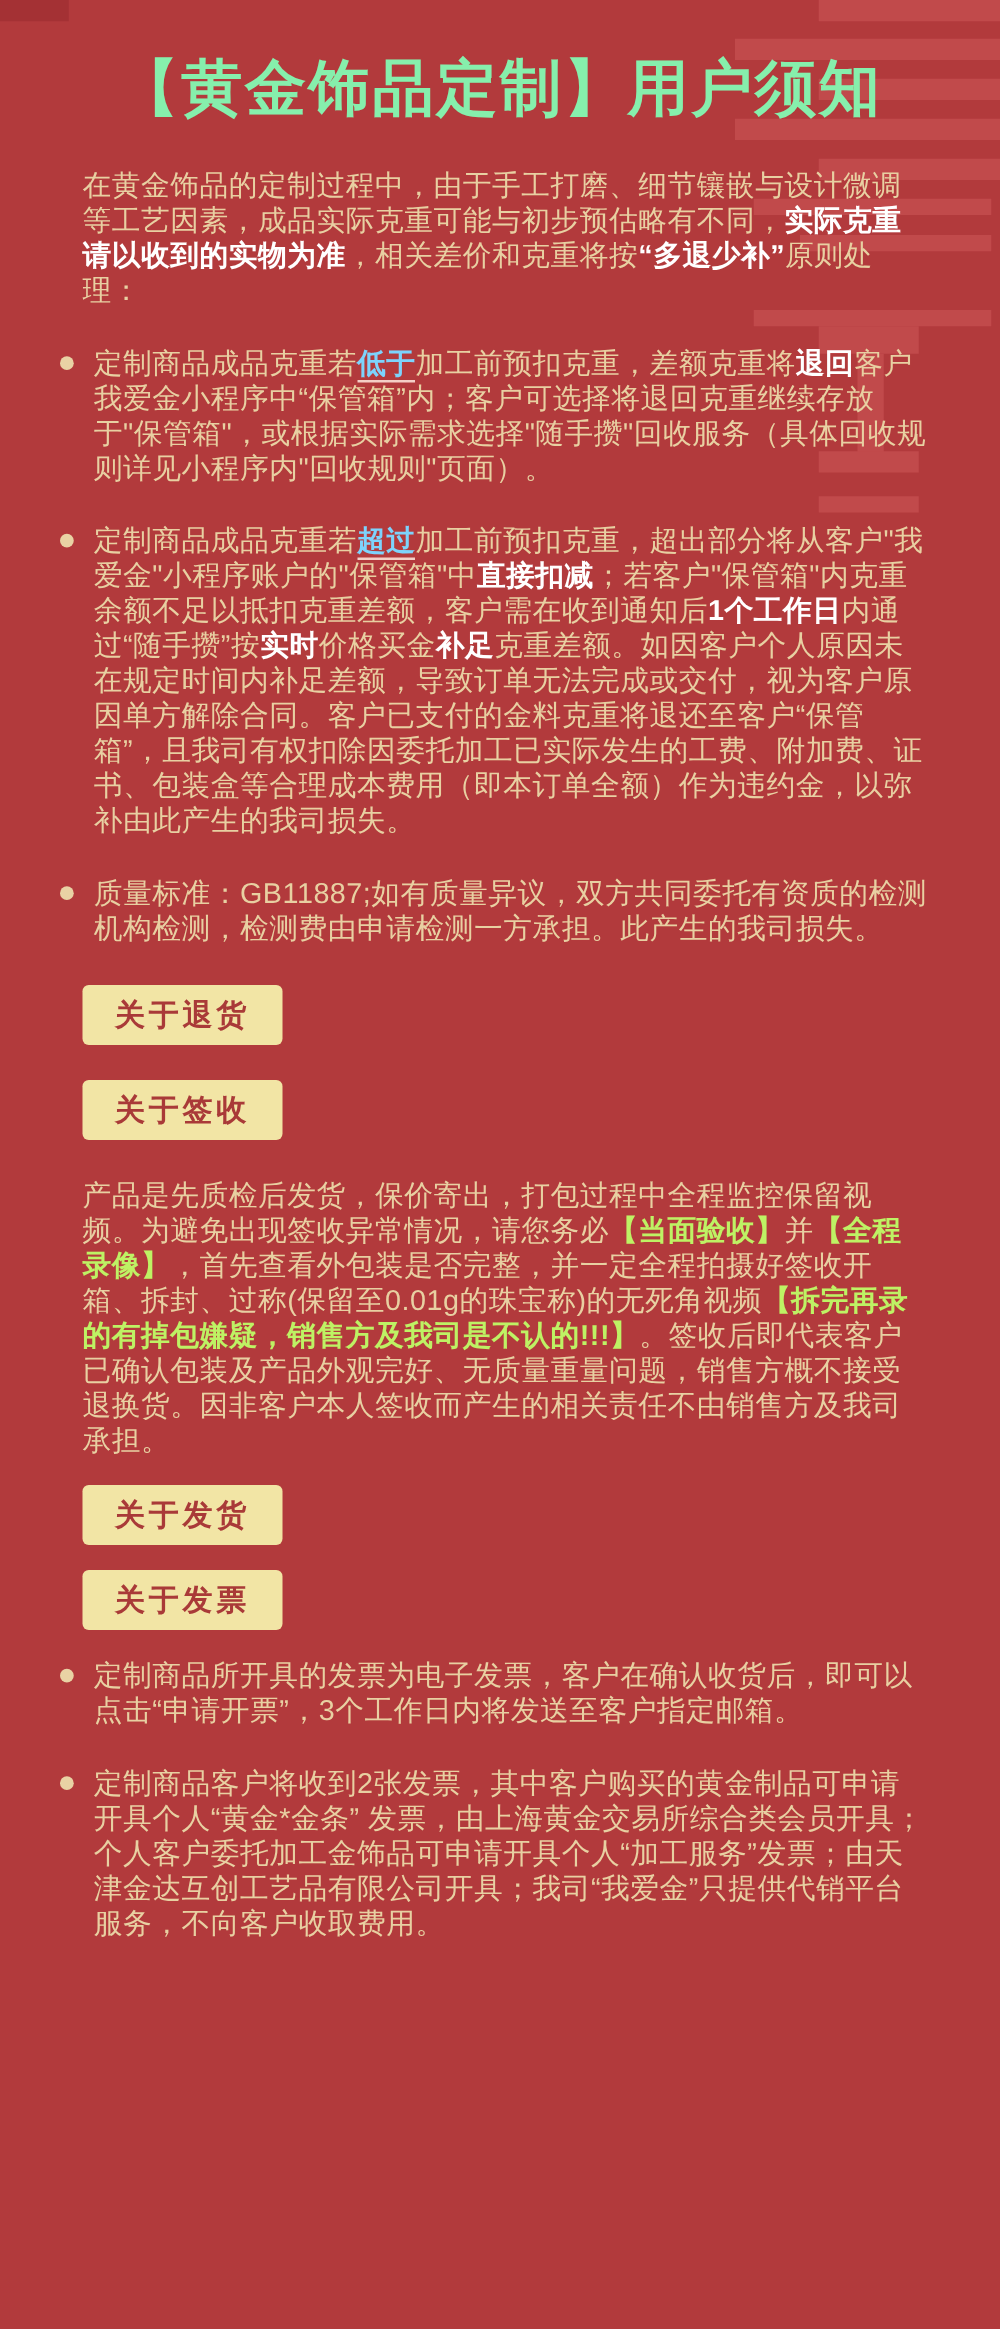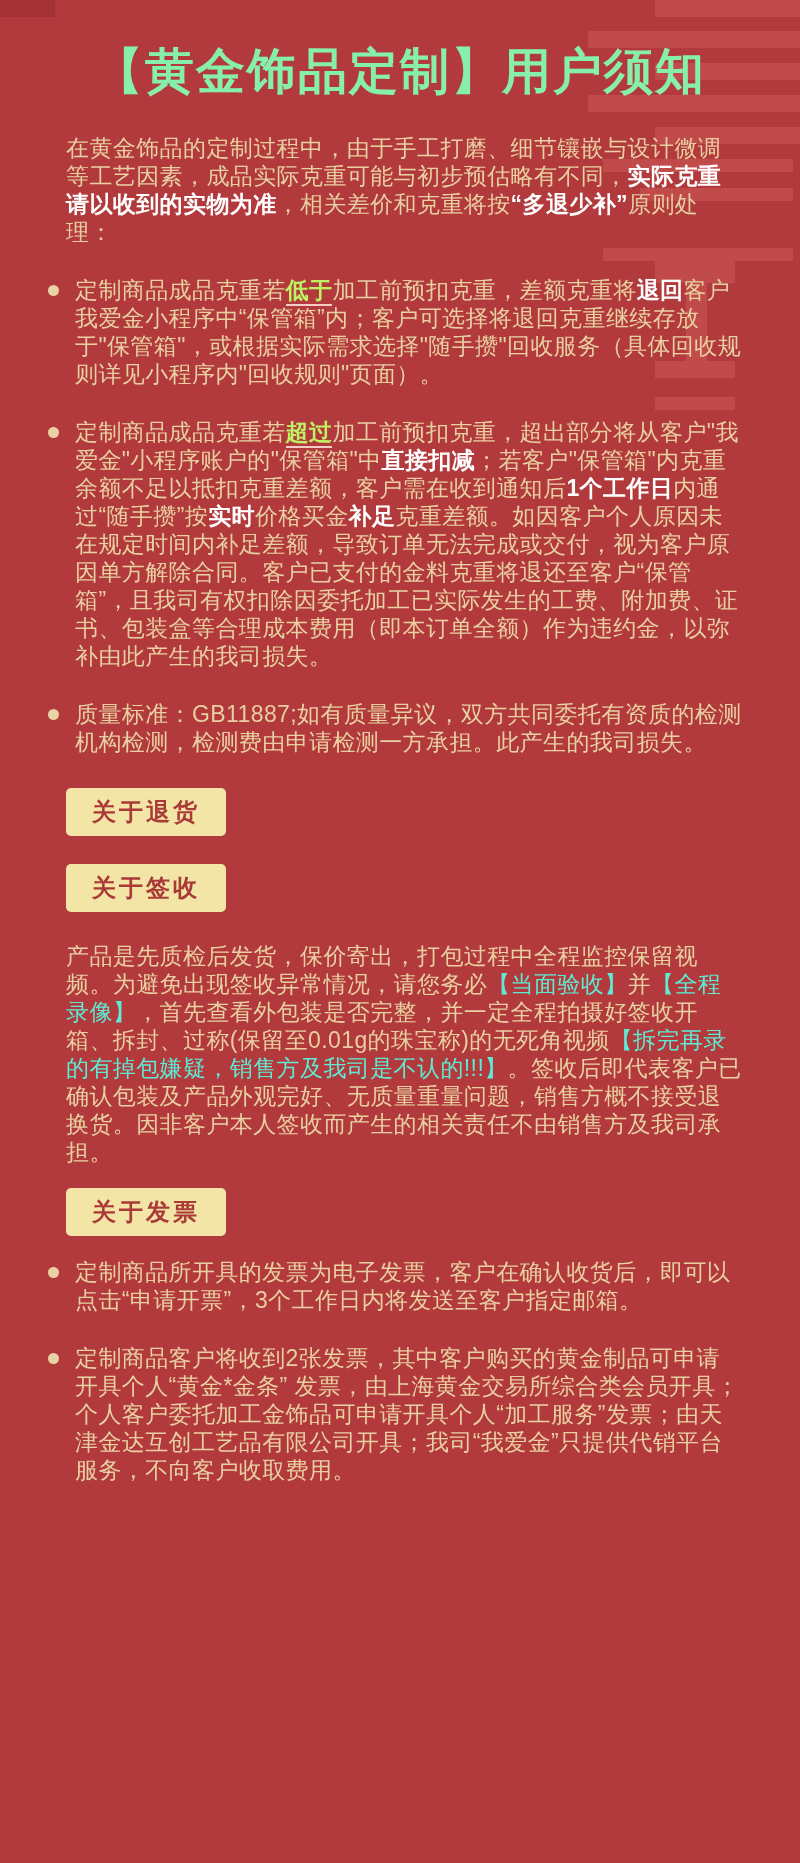--- a/index.html
+++ b/index.html
@@ -49,22 +49,22 @@
     position:relative;font-size:23px;line-height:28px;width:668px;
     color:#e8d0a2;letter-spacing:.4px;margin:0 0 30px;
   }
   .bitem:last-child{margin-bottom:0;}
   .bitem::before{
     content:"";position:absolute;left:-27px;top:9px;width:11px;height:11px;
     border-radius:50%;background:#e9d2a4;
   }
   .r-n{}
   .r-w{color:#ffffff;font-weight:700;}
-  .r-wu{color:#bef264;font-weight:700;border-bottom:2px solid rgba(255,233,222,.85);padding-bottom:1px;}
-  .r-y{color:#5eead4;font-weight:400;}
+  .r-wu{color:#7dd3fc;font-weight:700;border-bottom:2px solid rgba(255,233,222,.85);padding-bottom:1px;}
+  .r-y{color:#bef264;font-weight:700;}
 </style>
 </head>
 <body>
 
 <div class="page">
   <div class="corner"></div>
   <div class="deco d1"></div>
   <div class="deco d2"></div>
   <div class="deco d3"></div>
   <div class="deco d4"></div>
@@ -80,19 +80,19 @@
   <h1 class="title">【黄金饰品定制】用户须知</h1>
 
   <div class="content">
       <section class="sec sec-1"><p class="para"><span class="r-n">在黄金饰品的定制过程中，由于手工打磨、细节镶嵌与设计微调等工艺因素，成品实际克重可能与初步预估略有不同，</span><span class="r-w">实际克重请以收到的实物为准</span><span class="r-n">，相关差价和克重将按</span><span class="r-w">“多退少补”</span><span class="r-n">原则处理：</span></p><ul class="blist">
           <li class="bitem"><span class="r-n">定制商品成品克重若</span><span class="r-wu">低于</span><span class="r-n">加工前预扣克重，差额克重将</span><span class="r-w">退回</span><span class="r-n">客户我爱金小程序中“保管箱”内；客户可选择将退回克重继续存放于"保管箱"，或根据实际需求选择"随手攒"回收服务（具体回收规则详见小程序内"回收规则"页面）。</span></li>
           <li class="bitem"><span class="r-n">定制商品成品克重若</span><span class="r-wu">超过</span><span class="r-n">加工前预扣克重，超出部分将从客户"我爱金"小程序账户的"保管箱"中</span><span class="r-w">直接扣减</span><span class="r-n">；若客户"保管箱"内克重余额不足以抵扣克重差额，客户需在收到通知后</span><span class="r-w">1个工作日</span><span class="r-n">内通过“随手攒”按</span><span class="r-w">实时</span><span class="r-n">价格买金</span><span class="r-w">补足</span><span class="r-n">克重差额。如因客户个人原因未在规定时间内补足差额，导致订单无法完成或交付，视为客户原因单方解除合同。客户已支付的金料克重将退还至客户“保管箱”，且我司有权扣除因委托加工已实际发生的工费、附加费、证书、包装盒等合理成本费用（即本订单全额）作为违约金，以弥补由此产生的我司损失。</span></li>
           <li class="bitem"><span class="r-n">质量标准：GB11887;如有质量异议，双方共同委托有资质的检测机构检测，检测费由申请检测一方承担。此产生的我司损失。</span></li>
         </ul></section>
       <section class="sec sec-2"><div class="sec-box">关于退货</div></section>
       <section class="sec sec-3"><div class="sec-box">关于签收</div><p class="para"><span class="r-n">产品是先质检后发货，保价寄出，打包过程中全程监控保留视频。为避免出现签收异常情况，请您务必</span><span class="r-y">【当面验收】</span><span class="r-n">并</span><span class="r-y">【全程录像】</span><span class="r-n">，首先查看外包装是否完整，并一定全程拍摄好签收开箱、拆封、过称(保留至0.01g的珠宝称)的无死角视频</span><span class="r-y">【拆完再录的有掉包嫌疑，销售方及我司是不认的!!!】</span><span class="r-n">。签收后即代表客户已确认包装及产品外观完好、无质量重量问题，销售方概不接受退换货。因非客户本人签收而产生的相关责任不由销售方及我司承担。</span></p></section>
-      <section class="sec sec-4"></section>
+      <section class="sec sec-4"><div class="sec-box">关于发货</div></section>
       <section class="sec sec-5"><div class="sec-box">关于发票</div><ul class="blist">
           <li class="bitem"><span class="r-n">定制商品所开具的发票为电子发票，客户在确认收货后，即可以点击“申请开票”，3个工作日内将发送至客户指定邮箱。</span></li>
           <li class="bitem"><span class="r-n">定制商品客户将收到2张发票，其中客户购买的黄金制品可申请开具个人“黄金*金条” 发票，由上海黄金交易所综合类会员开具；个人客户委托加工金饰品可申请开具个人“加工服务”发票；由天津金达互创工艺品有限公司开具；我司“我爱金”只提供代销平台服务，不向客户收取费用。</span></li>
         </ul></section>
     </div>
 </div>
 
 </body></html>

